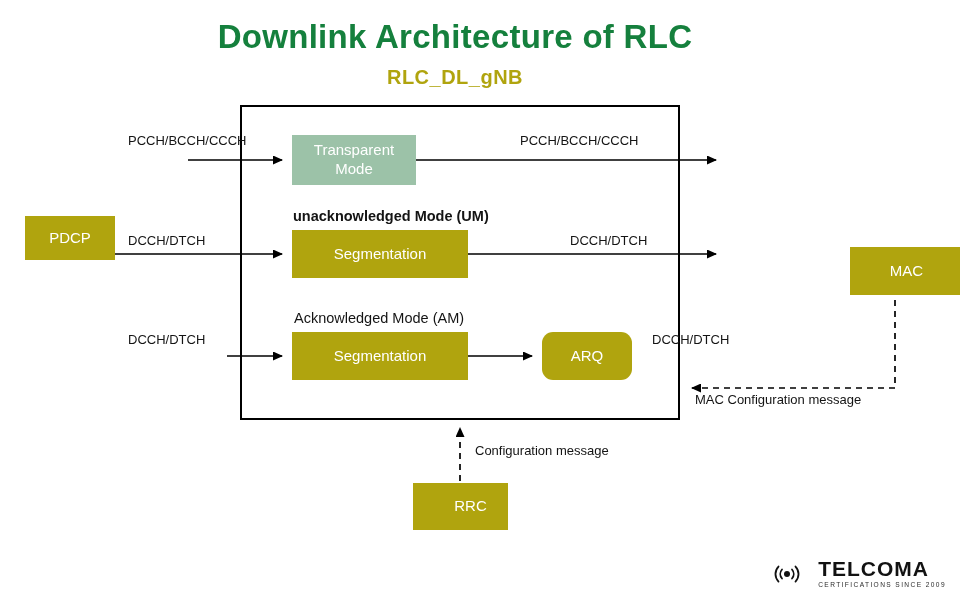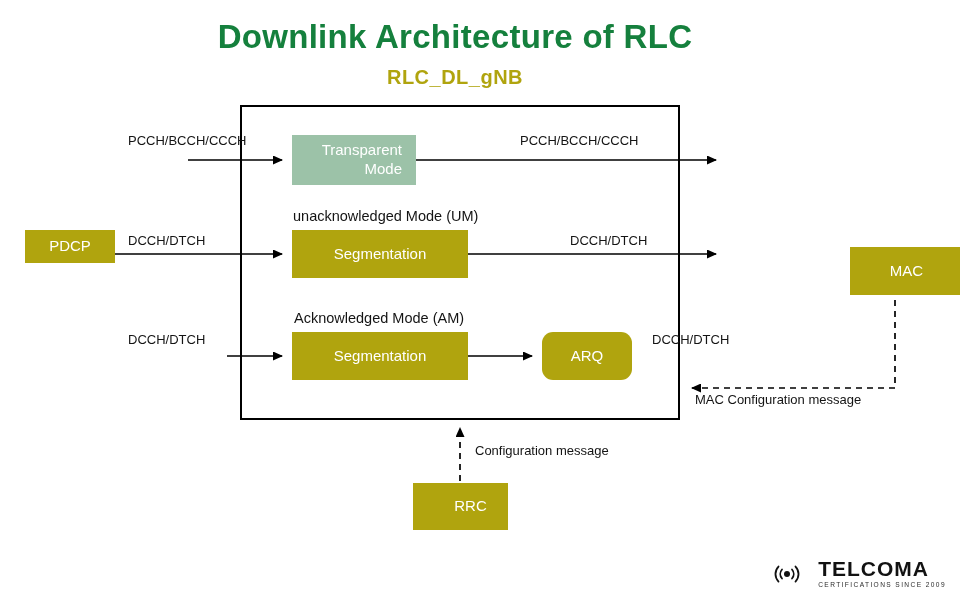--- a/index.html
+++ b/index.html
@@ -63,38 +63,38 @@
     <path d="M188,160 L282,160" stroke="#000" stroke-width="1.7" fill="none" marker-end="url(#ah)"></path>
     <path d="M416,160 L716,160" stroke="#000" stroke-width="1.7" fill="none" marker-end="url(#ah)"></path>
     <path d="M115,254 L282,254" stroke="#000" stroke-width="1.7" fill="none" marker-end="url(#ah)"></path>
     <path d="M468,254 L716,254" stroke="#000" stroke-width="1.7" fill="none" marker-end="url(#ah)"></path>
     <path d="M227,356 L282,356" stroke="#000" stroke-width="1.7" fill="none" marker-end="url(#ah)"></path>
     <path d="M468,356 L532,356" stroke="#000" stroke-width="1.7" fill="none" marker-end="url(#ah)"></path>
     <path d="M895,278 L895,388 L692,388" stroke="#000" stroke-width="1.7" fill="none" stroke-dasharray="6 5" marker-end="url(#ah)"></path>
     <path d="M460,481 L460,428" stroke="#000" stroke-width="1.7" fill="none" stroke-dasharray="6 5" marker-end="url(#ah)"></path>
   </svg>
 
-  <div class="node" style="left:25px;top:230px;width:90px;height:33px;">PDCP</div>
+  <div class="node" style="left:25px;top:216px;width:90px;height:44px;">PDCP</div>
 
   <div class="node" style="left:850px;top:247px;width:113px;height:48px;text-align:right;">MAC</div>
 
-  <div class="node sage" style="left:292px;top:135px;width:124px;height:50px;padding:0 14px;text-align:right;">Transparent Mode</div>
+  <div class="node sage" style="left:292px;top:135px;width:124px;height:50px;padding:0 14px;">Transparent Mode</div>
 
   <div class="node" style="left:292px;top:230px;width:176px;height:48px;">Segmentation</div>
 
   <div class="node" style="left:292px;top:332px;width:176px;height:48px;">Segmentation</div>
 
   <div class="node" style="left:542px;top:332px;width:90px;height:48px;border-radius:11px;">ARQ</div>
 
   <div class="node" style="left:413px;top:483px;width:95px;height:47px;padding-left:20px;">RRC</div>
 
   <div class="lbl" style="left:128px;top:133px;">PCCH/BCCH/CCCH</div>
   <div class="lbl" style="left:520px;top:133px;">PCCH/BCCH/CCCH</div>
 
-  <div class="lbl mode" style="left:293px;top:208px;">unacknowledged Mode (UM)</div>
+  <div class="lbl mode" style="left:293px;top:208px;font-weight:bold;">unacknowledged Mode (UM)</div>
   <div class="lbl" style="left:128px;top:233px;">DCCH/DTCH</div>
   <div class="lbl" style="left:570px;top:233px;">DCCH/DTCH</div>
 
   <div class="lbl mode" style="left:294px;top:310px;">Acknowledged Mode (AM)</div>
   <div class="lbl" style="left:128px;top:332px;">DCCH/DTCH</div>
   <div class="lbl" style="left:652px;top:332px;">DCCH/DTCH</div>
 
   <div class="lbl" style="left:475px;top:443px;">Configuration message</div>
   <div class="lbl" style="left:695px;top:392px;">MAC Configuration message</div>
 

